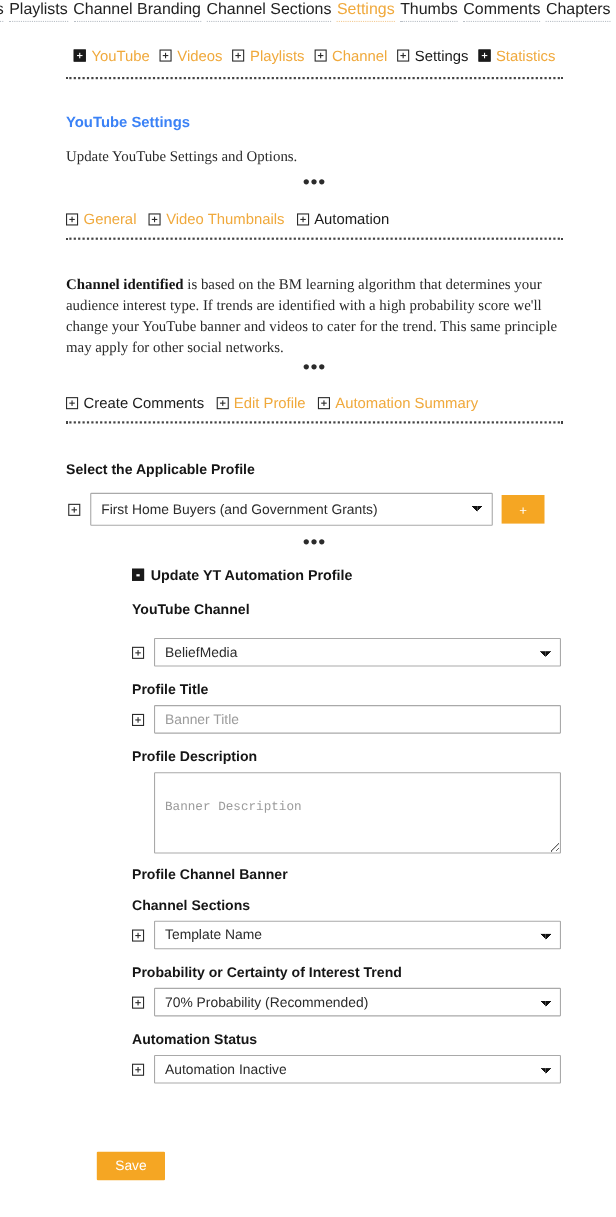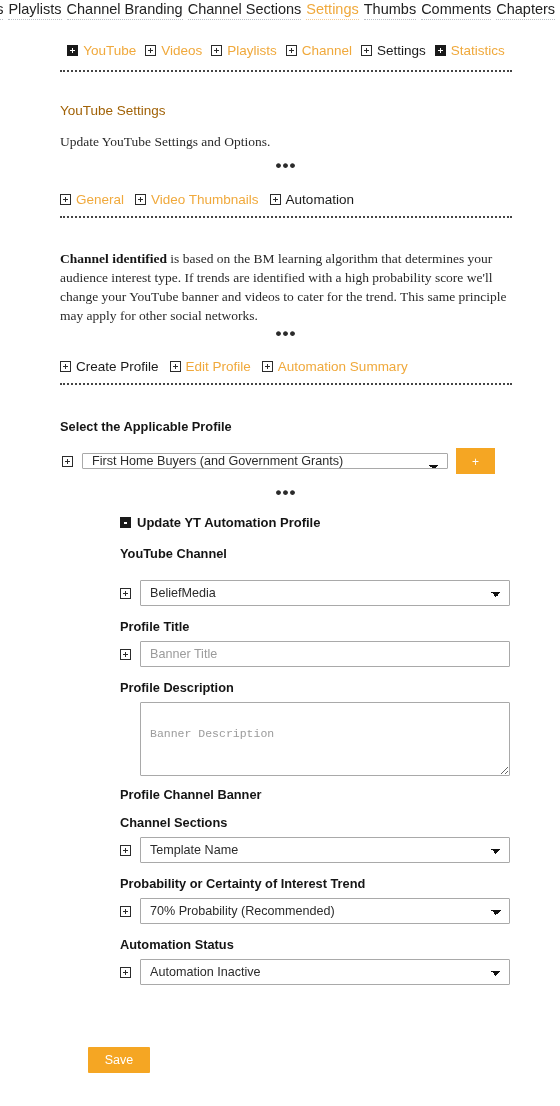--- a/index.html
+++ b/index.html
@@ -107,23 +107,23 @@
     text-align: center;
     font-size: 17px;
     font-weight: bold;
     letter-spacing: 1px;
     color: #2b2b2b;
     line-height: 8px;
   }
 
   h3.sec-title {
     font-size: 13.5px;
-    font-weight: normal;
+    font-weight: bold;
     margin: 0;
-    color: #a16207;
+    color: #3b82f6;
   }
   p.sec-body {
     font-size: 13.5px;
     line-height: 19px;
     margin: 0;
     color: #2a2a2a;
     font-family: Liberation Serif, serif;
   }
   p.sec-body b { font-weight: bold; color:#151515; }
 
@@ -233,30 +233,30 @@
     <span class="item"><span class="pbox"></span><span class="lbl orange">General</span></span><span class="item"><span class="pbox"></span><span class="lbl orange">Video Thumbnails</span></span><span class="item"><span class="pbox"></span><span class="lbl dark">Automation</span></span>
   </div>
 
   <div class="dotted-rule" style="position:absolute; top:216px; left:0;"></div>
 
   <p class="sec-body" style="position:absolute; top:249px; left:0; width:450px;"><b>Channel identified</b><span> is based on the BM learning algorithm that determines your audience interest type. If trends are identified with a high probability score we'll change your YouTube banner and videos to cater for the trend. This same principle may apply for other social networks.</span></p>
 
   <div class="ellipsis" style="position:absolute; top:330px; left:0; width:452px;">•••</div>
 
   <div class="linkrow" style="position:absolute; top:358px; left:0;">
-    <span class="item"><span class="pbox"></span><span class="lbl dark">Create Profile</span></span><span class="item"><span class="pbox"></span><span class="lbl orange">Edit Profile</span></span><span class="item"><span class="pbox"></span><span class="lbl orange">Automation Summary</span></span>
+    <span class="item"><span class="pbox"></span><span class="lbl dark">Create Comments</span></span><span class="item"><span class="pbox"></span><span class="lbl orange">Edit Profile</span></span><span class="item"><span class="pbox"></span><span class="lbl orange">Automation Summary</span></span>
   </div>
 
   <div class="dotted-rule" style="position:absolute; top:383px; left:0;"></div>
 
   <div class="field-label" style="position:absolute; top:419px; left:0;">Select the Applicable Profile</div>
 
   <div class="field-row" style="position:absolute; top:448px; left:2px; width:450px;">
     <span class="pbox"></span>
-    <select class="ctrl" style="width:366px; margin-left:9px; height:16px;">
+    <select class="ctrl" style="width:366px; margin-left:9px; height:30px;">
       <option>First Home Buyers (and Government Grants)</option>
     </select>
     <button class="plus-btn" style="margin-left:8px;">+</button>
   </div>
 
   <div class="ellipsis" style="position:absolute; top:489px; left:0; width:452px;">•••</div>
 
   <div class="sub-block" style="position:absolute; top:515px; left:30px;">
 
     <div class="profile-head">

